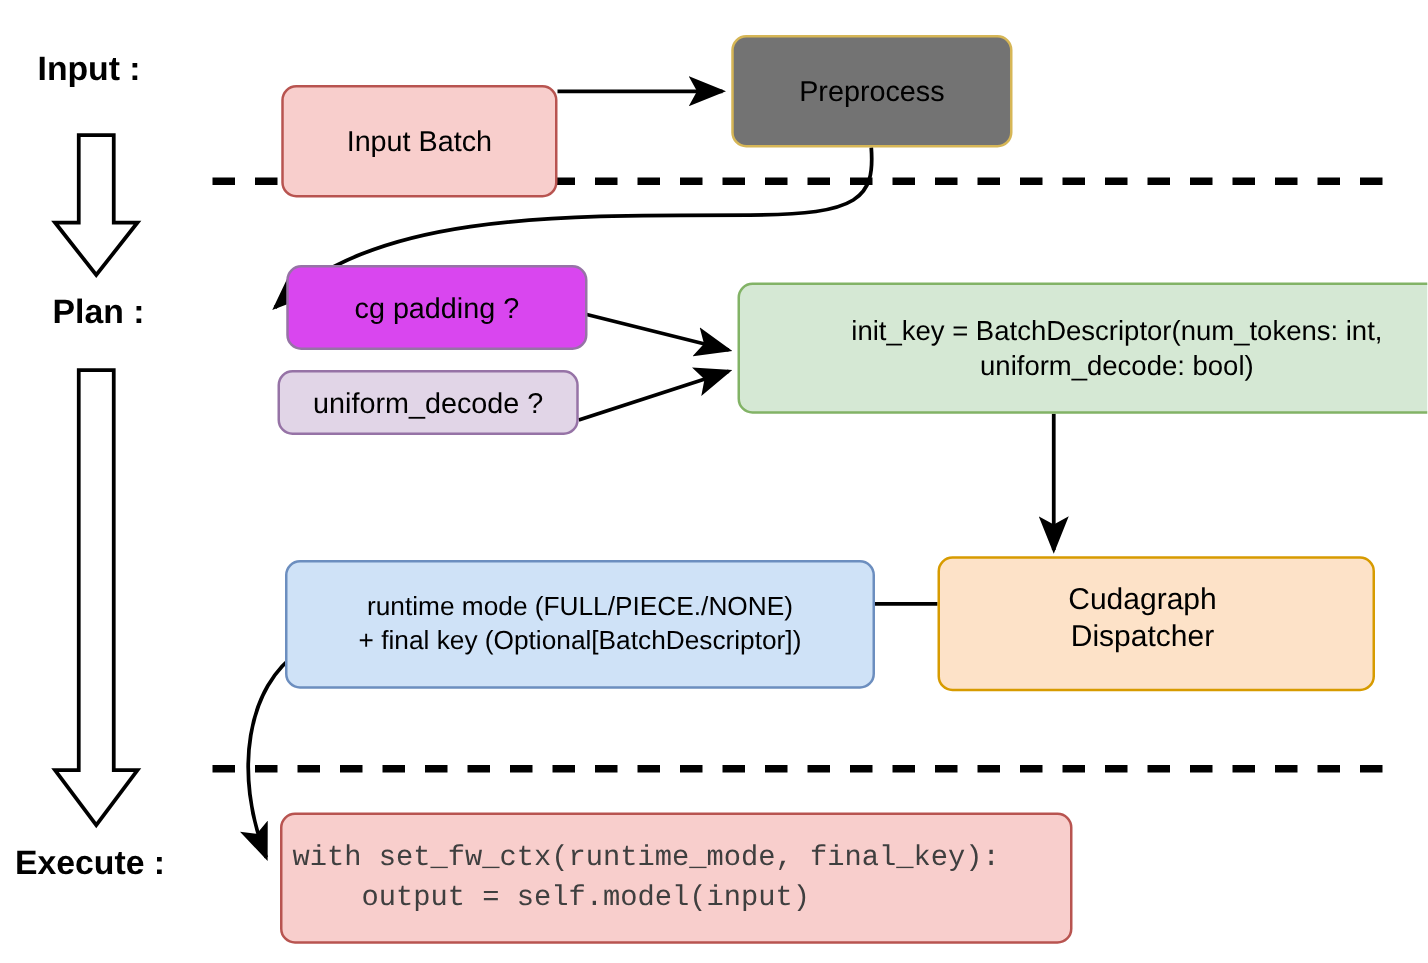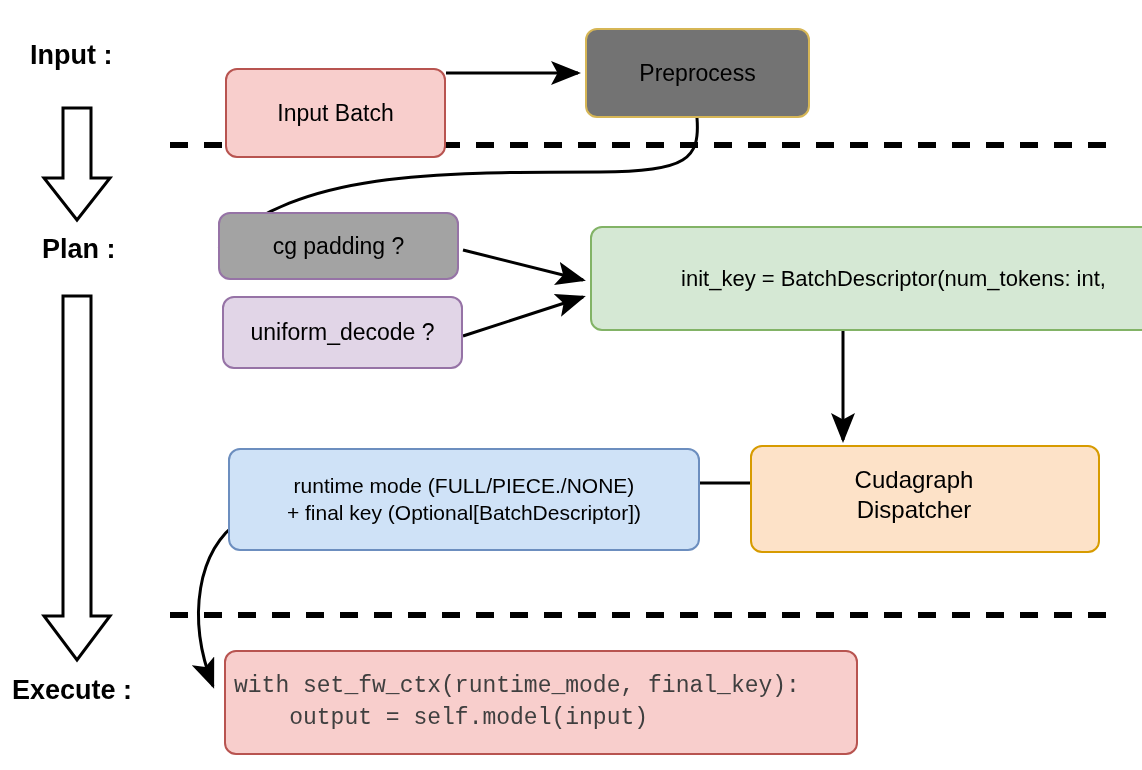--- a/index.html
+++ b/index.html
@@ -49,26 +49,26 @@
     background: #f8cecc; border-color: #b85450;
     font-size: 23px;
     margin-top: 40px;
   }
   #node-preprocess {
     left: 585px; top: 28px; width: 225px; height: 90px;
     background: #737373; border-color: #d6b656;
     font-size: 23px;
   }
   #node-cg-padding {
-    left: 218px; top: 212px; width: 241px; height: 68px;
-    background: #a3a3a3; border-color: #9673a6;
+    left: 229px; top: 212px; width: 241px; height: 68px;
+    background: #d946ef; border-color: #9673a6;
     font-size: 23px;
   }
   #node-uniform-decode {
-    left: 222px; top: 296px; width: 241px; height: 73px;
+    left: 222px; top: 296px; width: 241px; height: 52px;
     background: #e1d5e7; border-color: #9673a6;
     font-size: 23px;
   }
   #node-init-key {
     left: 590px; top: 226px; width: 607px; height: 105px;
     background: #d5e8d4; border-color: #82b366;
     font-size: 22px;
     padding: 0 10px;
   }
   #node-cudagraph-dispatcher {
@@ -156,20 +156,21 @@
     <span>cg padding ?</span>
   </div>
 
   <div class="node" id="node-uniform-decode">
     <span>uniform_decode ?</span>
   </div>
 
   <div class="node" id="node-init-key">
     <span>
       <span>init_key = BatchDescriptor(num_tokens: int,</span><br>
+      <span>uniform_decode: bool)</span>
     </span>
   </div>
 
   <div class="node" id="node-cudagraph-dispatcher">
     <span>
       <span>Cudagraph</span><br>
       <span>Dispatcher</span>
     </span>
   </div>
 

